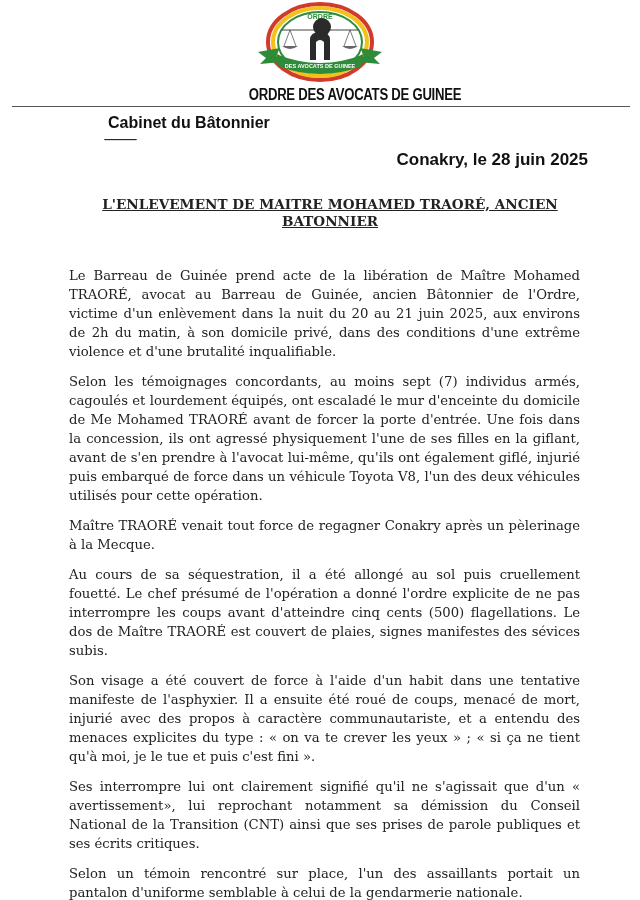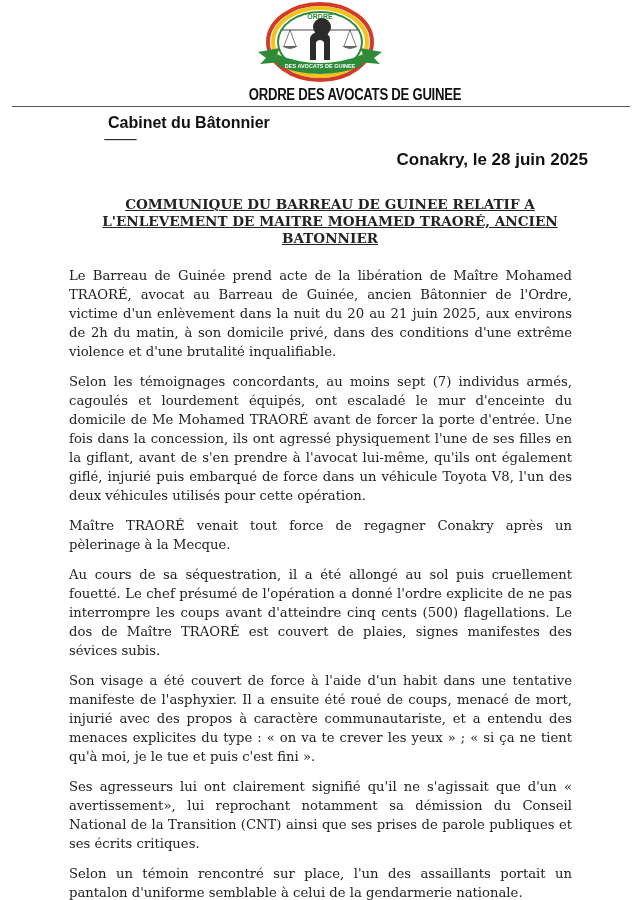--- a/index.html
+++ b/index.html
@@ -92,21 +92,21 @@
       left: 69px;
       width: 515px;
       top: 266px;
       font-family: "DejaVu Serif", serif;
       font-size: 13.2px;
       line-height: 19px;
       color: #222;
       text-align: justify;
     }
     .body p {
-      margin: 0 12px 11px 0;
+      margin: 0 4px 11px 0;
     }
     .bold {
       font-weight: normal;
     }
   </style>
 </head>
 <body>
 
 <div class="logo">
   <svg width="140" height="82" viewBox="0 0 140 82" xmlns="http://www.w3.org/2000/svg">
@@ -137,26 +137,25 @@
 
 <div class="org-title">ORDRE DES AVOCATS DE GUINEE</div>
 <div class="rule"></div>
 
 <div class="cabinet">Cabinet du Bâtonnier</div>
 <div class="cabinet-dash">----------------</div>
 
 <div class="date">Conakry, le 28 juin 2025</div>
 
 <div class="title">
-  <div>COMMUNIQUE DU BARREAU DE GUINEE RELATIF A</div>
   <div>L'ENLEVEMENT DE MAITRE MOHAMED TRAORÉ, ANCIEN</div>
   <div>BATONNIER</div>
 </div>
 
 <div class="body">
   <p>Le Barreau de Guinée prend acte de la libération de Maître Mohamed TRAORÉ, avocat au Barreau de Guinée, ancien Bâtonnier de l'Ordre, victime d'un enlèvement dans la nuit du 20 au 21 juin 2025, aux environs de 2h du matin, à son domicile privé, dans des conditions d'une extrême violence et d'une brutalité inqualifiable.</p>
   <p>Selon les témoignages concordants, au moins sept (7) individus armés, cagoulés et lourdement équipés, ont escaladé le mur d'enceinte du domicile de Me Mohamed TRAORÉ avant de forcer la porte d'entrée. Une fois dans la concession, ils ont agressé physiquement l'une de ses filles en la giflant, avant de s'en prendre à l'avocat lui-même, qu'ils ont également giflé, injurié puis embarqué de force dans un véhicule Toyota V8, l'un des deux véhicules utilisés pour cette opération.</p>
   <p>Maître TRAORÉ venait tout force de regagner Conakry après un pèlerinage à la Mecque.</p>
   <p>Au cours de sa séquestration, il a été allongé au sol puis cruellement fouetté. Le chef présumé de l'opération a donné l'ordre explicite de ne pas interrompre les coups avant d'atteindre cinq cents (500) flagellations. Le dos de Maître TRAORÉ est couvert de plaies, signes manifestes des sévices subis.</p>
   <p><span>Son visage a été couvert de force à l'aide d'un habit dans une tentative manifeste de l'asphyxier. Il a ensuite été roué de coups, menacé de mort, injurié avec des propos à caractère communautariste, et a entendu des menaces explicites du type : </span><span class="bold">« on va te crever les yeux »</span><span class="bold"> ; </span><span class="bold">« si ça ne tient qu'à moi, je le tue et puis c'est fini »</span><span class="bold">.</span></p>
-  <p><span>Ses agresseurs lui ont clairement signifié qu'il ne s'agissait que d'un </span><span class="bold">« avertissement»</span><span>, lui reprochant notamment sa démission du Conseil National de la Transition (CNT) ainsi que ses prises de parole publiques et ses écrits critiques.</span></p>
+  <p><span>Ses interrompre lui ont clairement signifié qu'il ne s'agissait que d'un </span><span class="bold">« avertissement»</span><span>, lui reprochant notamment sa démission du Conseil National de la Transition (CNT) ainsi que ses prises de parole publiques et ses écrits critiques.</span></p>
   <p>Selon un témoin rencontré sur place, l'un des assaillants portait un pantalon d'uniforme semblable à celui de la gendarmerie nationale.</p>
 </div>
 
 </body></html>

